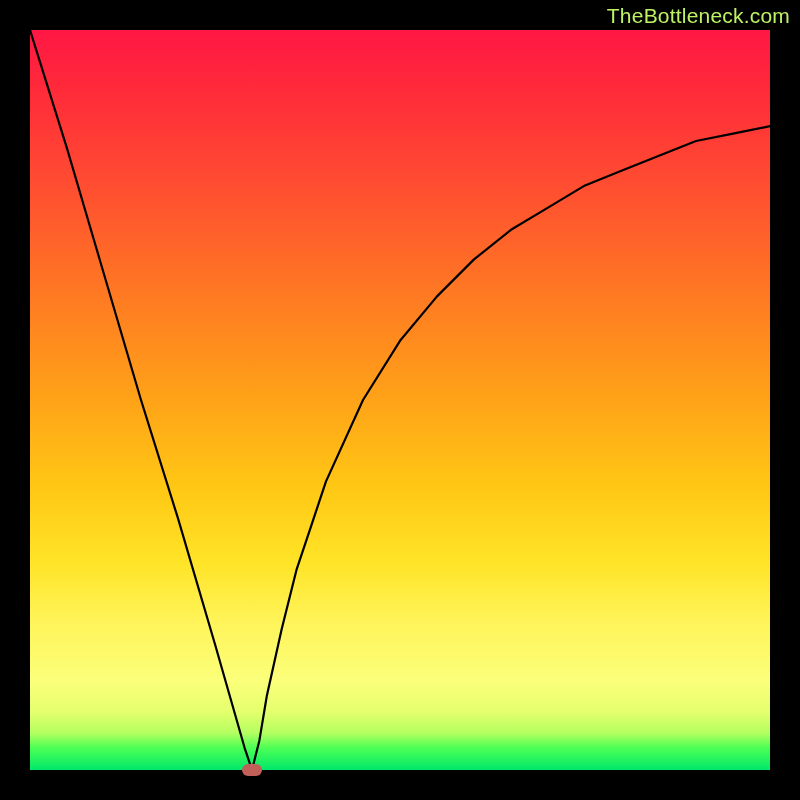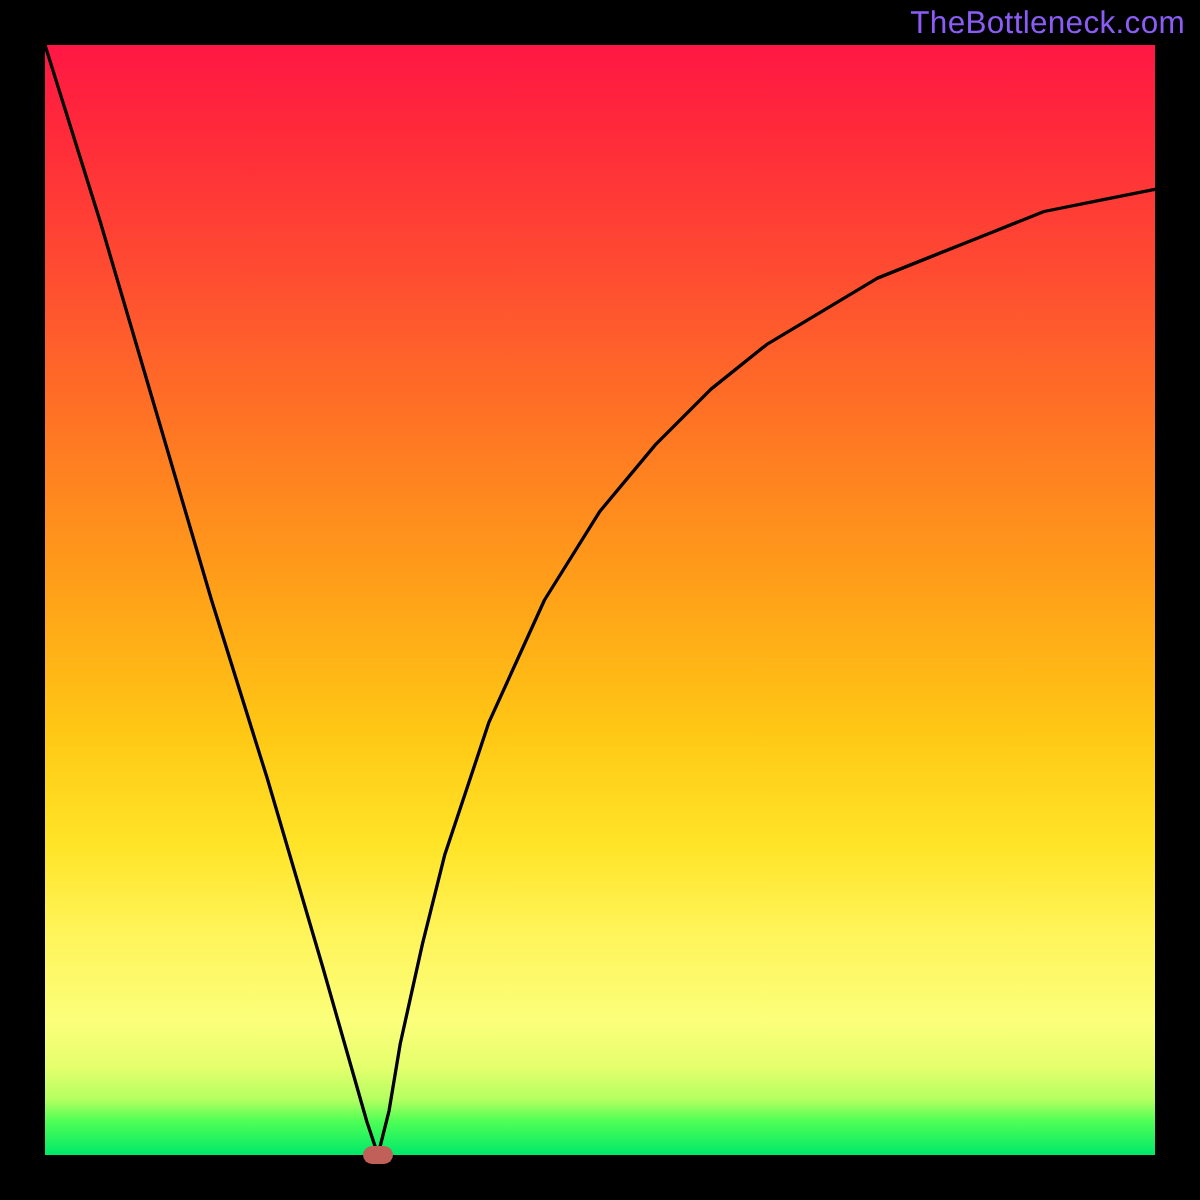--- a/index.html
+++ b/index.html
@@ -53,21 +53,21 @@
     width: 20px;
     height: 12px;
     border-radius: 6px;
     background: #c06058;
     transform: translate(-50%, -50%);
   }
   .watermark {
     position: absolute;
     top: 4px;
     right: 10px;
-    color: #8b5cf6;
+    color: #bef264;
     font-size: 21px;
     font-weight: 500;
     letter-spacing: 0.2px;
   }
 </style>
 </head>
 <body>
 
 <div class="frame">
   <div class="watermark">TheBottleneck.com</div>

